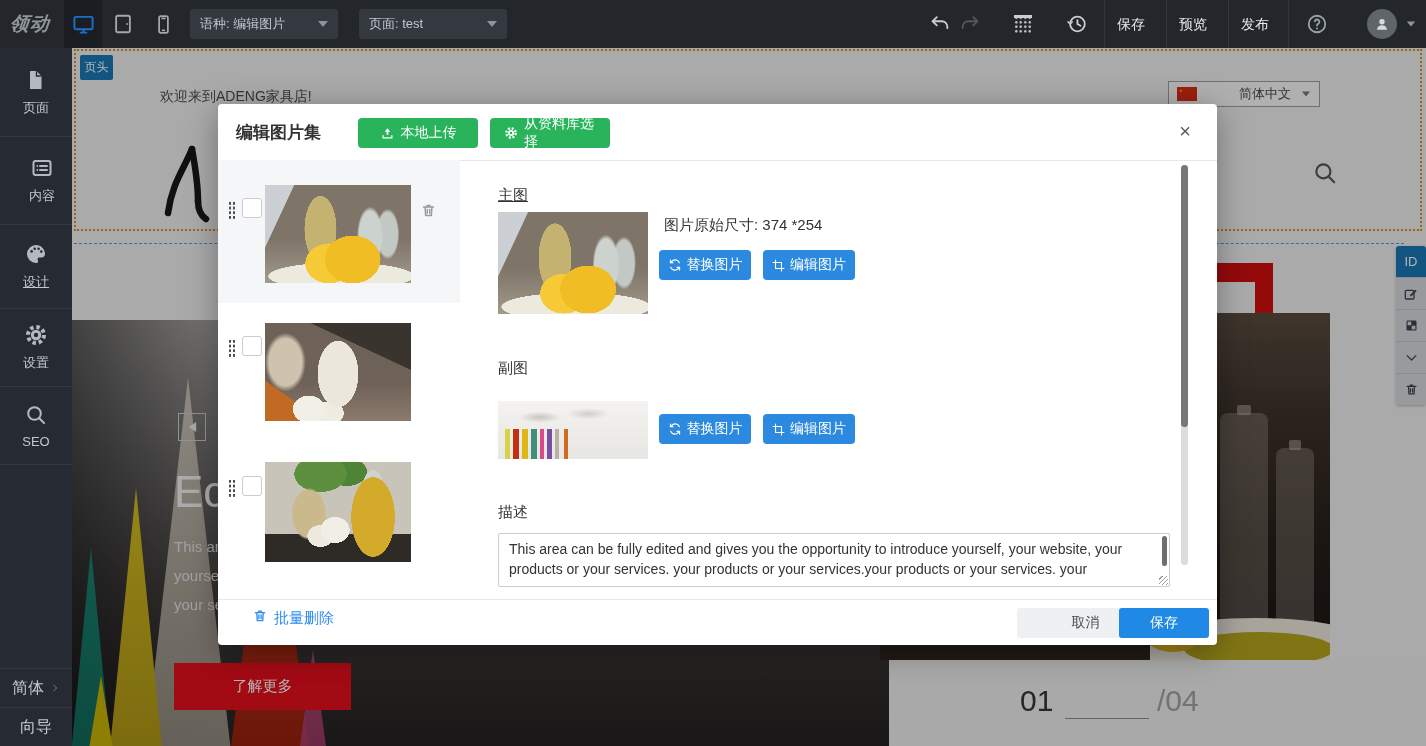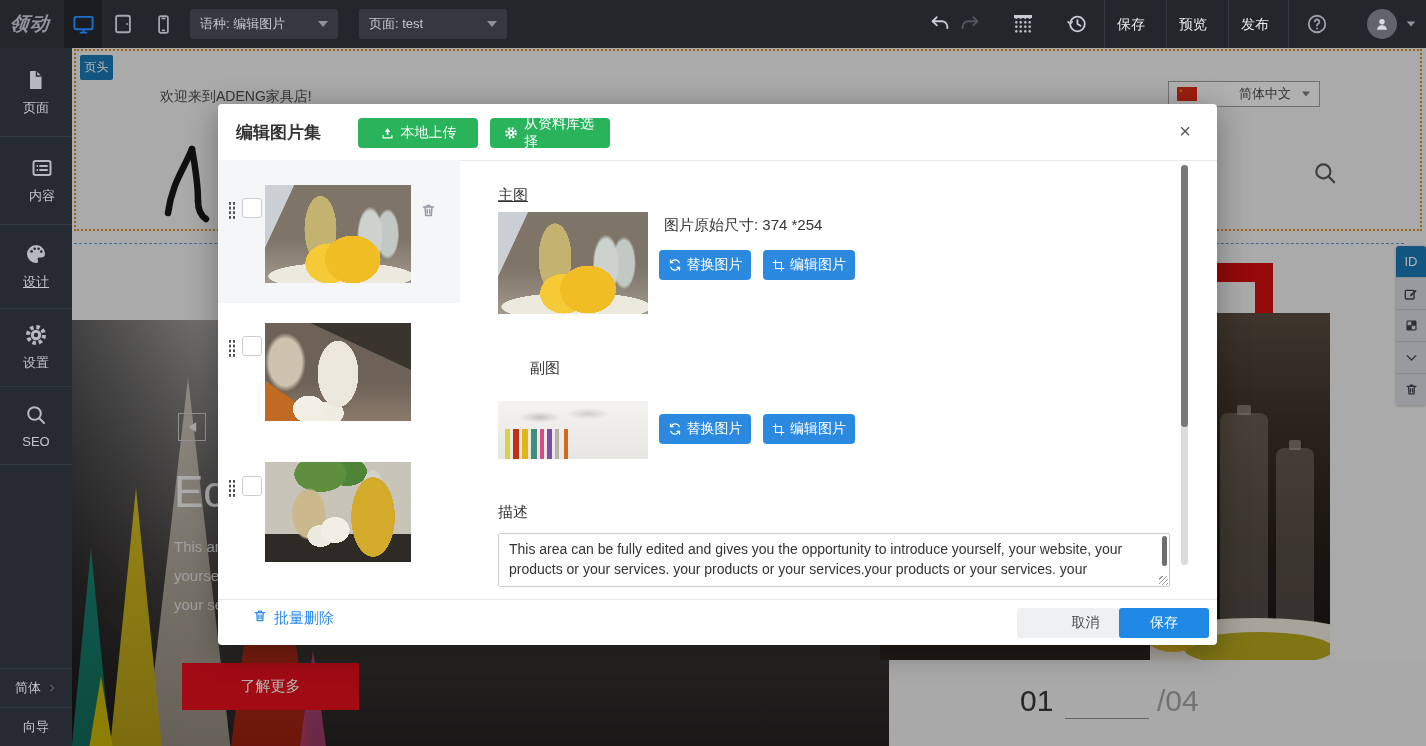--- a/index.html
+++ b/index.html
@@ -36,21 +36,21 @@
   .side-item{display:flex;flex-direction:column;align-items:center;justify-content:center;gap:7px;
     color:#c3c7cc;font-size:13px;border-bottom:1px solid #313845;cursor:pointer;}
   .side-item:nth-child(1){height:88px;}
   .side-item:nth-child(2){height:87px;padding-left:12px;}
   .side-item:nth-child(3){height:83px;text-decoration:underline;}
   .side-item:nth-child(4){height:77px;}
   .side-item:nth-child(5){height:77px;}
   .side-item .ic{color:#b4b8bf;}
   .side-fill{flex:1;}
   .side-bottom{height:38px;display:flex;align-items:center;justify-content:center;gap:6px;
-    color:#c3c7cc;font-size:13px;border-top:1px solid #313845;cursor:pointer;}
+    color:#c3c7cc;font-size:16px;border-top:1px solid #313845;cursor:pointer;}
 
   
   .canvas{position:absolute;left:72px;top:48px;width:1354px;height:698px;background:#f2f2f2;overflow:hidden;}
   .orange-frame{position:absolute;left:2px;top:1px;width:1348px;height:182px;border:2px dotted #dd8f1e;box-sizing:border-box;}
   .page-tag{position:absolute;left:8px;top:7px;width:33px;height:25px;background:#1878b6;color:#fff;
     font-size:12px;display:flex;align-items:center;justify-content:center;border-radius:2px;}
   .welcome{position:absolute;left:88px;top:40px;font-size:14px;color:#4a4a4a;}
   .lang-box{position:absolute;left:1096px;top:33px;width:152px;height:26px;border:1px solid #9e9e9e;background:#fbfbfb;
     box-sizing:border-box;display:flex;align-items:center;gap:8px;padding:0 8px;font-size:13px;color:#444;}
   .lang-box span{flex:1;}
@@ -77,21 +77,21 @@
   .p-white{left:70px;top:58px;width:92px;height:400px;background:linear-gradient(180deg,#ded7c8,#a89f8e);opacity:.8;}
   .p-red{left:150px;top:118px;width:96px;height:380px;background:linear-gradient(180deg,#cf3b1a,#8c1507);}
   .p-yellow{left:28px;top:168px;width:72px;height:360px;background:linear-gradient(180deg,#d6bd1c,#a08a0d);}
   .p-teal{left:-12px;top:228px;width:62px;height:320px;background:linear-gradient(180deg,#14816d,#0b5747);}
   .p-pink{left:214px;top:330px;width:54px;height:200px;background:linear-gradient(180deg,#c2487e,#8d2c57);opacity:.85;}
   .p-y2{left:6px;top:356px;width:46px;height:140px;background:#c8b400;}
   .nav-arrow{position:absolute;left:106px;top:93px;width:28px;height:28px;border:1px solid #cfcfcf;
     display:flex;align-items:center;justify-content:center;color:#f0f0f0;box-sizing:border-box;cursor:pointer;}
   .hero-heading{position:absolute;left:102px;top:147px;font-size:44px;color:#f4f4f4;font-weight:400;}
   .hero-line{position:absolute;left:102px;font-size:15px;color:#e4e4e4;}
-  .learn-more{position:absolute;left:110px;top:343px;width:177px;height:47px;background:#e60b18;color:#fff;
+  .learn-more{position:absolute;left:102px;top:343px;width:177px;height:47px;background:#e60b18;color:#fff;
     font-size:15px;display:flex;align-items:center;justify-content:center;cursor:pointer;}
 
   .dark-strip{position:absolute;left:808px;top:597px;width:270px;height:15px;background:#2a221b;}
   .pagination{position:absolute;left:817px;top:612px;width:537px;height:86px;background:#f1f1f1;}
   .pg-cur{position:absolute;left:131px;top:24px;font-size:30px;color:#333;}
   .pg-line{position:absolute;left:176px;top:58px;width:84px;height:1px;background:#8f8f8f;}
   .pg-tot{position:absolute;left:268px;top:24px;font-size:30px;color:#a2a2a2;}
 
   .float-toolbar{position:absolute;left:1324px;top:198px;width:30px;border-radius:3px;overflow:hidden;
     box-shadow:0 1px 3px rgba(0,0,0,.25);}
@@ -510,21 +510,21 @@
     <div class="b-btn" style="left:545px;top:146px;">
       <span>
           <svg class="sic" width="13" height="13" viewBox="0 0 24 24" style="color:#fff;" stroke-width="2.4">
             <path d="M6.5 2v15.5H22"></path>
             <path d="M2 6.5h15.5V22"></path>
           </svg>
         </span>
       <span>编辑图片</span>
     </div>
 
-    <div class="m-label" style="left:280px;top:255px;margin-left:32px;">副图</div>
+    <div class="m-label" style="left:280px;top:255px;">副图</div>
     <div class="thumb ph-pencils" style="left:280px;top:297px;width:150px;height:58px;"></div>
 
     <div class="b-btn" style="left:441px;top:310px;">
       <span>
           <svg class="sic" width="14" height="14" viewBox="0 0 24 24" style="color:#fff;">
             <path d="M19.5 8A8 8 0 0 0 6 6.2L4.2 8"></path>
             <path d="M4.2 3.6v4.4h4.4"></path>
             <path d="M4.5 16a8 8 0 0 0 13.5 1.8l1.8-1.8"></path>
             <path d="M19.8 20.4V16h-4.4"></path>
           </svg>

